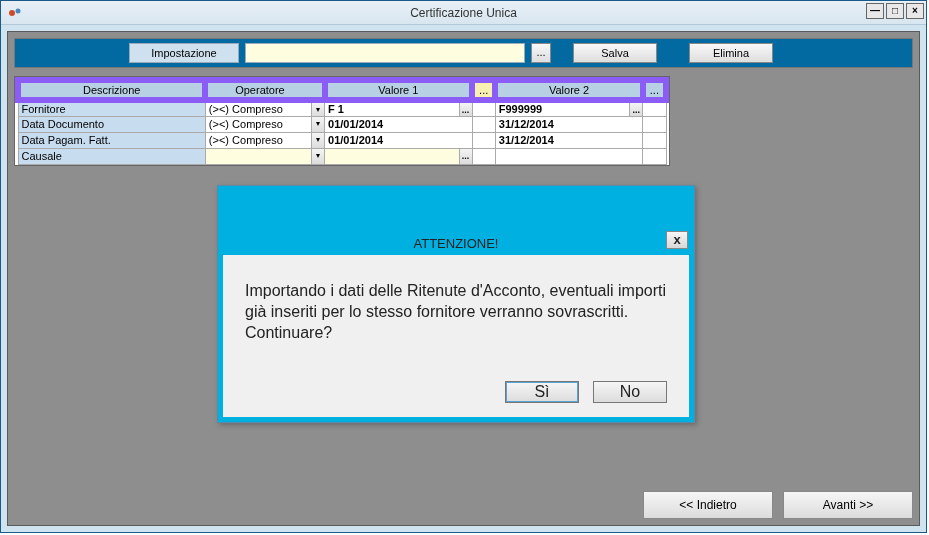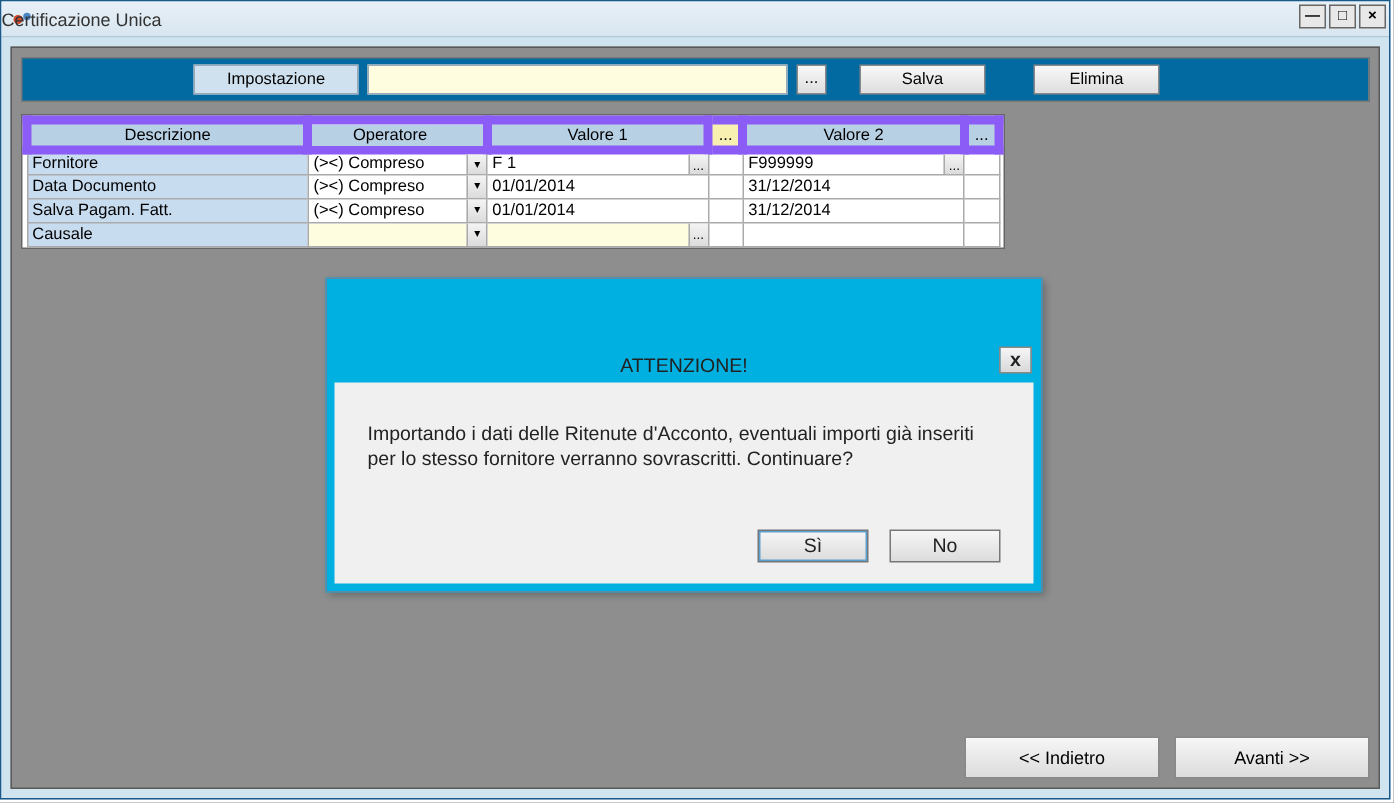--- a/index.html
+++ b/index.html
@@ -30,20 +30,21 @@
     border-bottom: 1px solid #b0c8d8;
   }
   .titlebar .app-icon {
     width: 16px; height: 16px;
     margin-left: 6px;
     display: inline-block;
   }
   .titlebar .title {
     position: absolute;
     left: 0; right: 0;
+    text-align: center;
     font-size: 12px;
     color: #333;
     pointer-events: none;
   }
   .titlebar .win-controls {
     position: absolute;
     right: 2px; top: 2px;
     display: flex;
     gap: 2px;
   }
@@ -153,21 +154,21 @@
     width: 13px; height: 100%;
     border-left: 1px solid #aaa;
     background: linear-gradient(#f4f4f4,#dcdcdc);
     text-align: center;
     line-height: 14px;
     font-size: 8px;
     cursor: pointer;
   }
   .yellow { background: #fffde0 !important; }
   th.narrow, td.narrow { width: 14px; padding:0; }
-  td.v1cell, td.v2cell { position: relative; padding-right: 14px; }
+  td.v1cell, td.v2cell { position: relative; padding-right: 14px; font-weight: bold; }
   td .lookup {
     position: absolute; right:0; top:0;
     width:13px; height:100%;
     border-left:1px solid #aaa;
     background: linear-gradient(#f4f4f4,#dcdcdc);
     text-align:center; line-height:14px; font-size:9px;
     cursor:pointer;
   }
   .footer-btns {
     position: absolute;
@@ -215,21 +216,21 @@
     background: linear-gradient(#f6f6f6,#d8d8d8);
     text-align: center;
     line-height: 15px;
     cursor: pointer;
     font-weight: bold;
   }
   .modal-body {
     background: #f0f0f0;
     padding: 26px 22px 14px 22px;
     color: #222;
-    font-size: 13px;
+    font-size: 16px;
     line-height: 1.3;
   }
   .modal-buttons {
     display: flex;
     justify-content: flex-end;
     gap: 14px;
     margin-top: 38px;
   }
   .modal-btn {
     width: 74px; height: 22px;
@@ -300,21 +301,21 @@
               </tr>
               <tr>
                 <td class="desc">Data Documento</td>
                 <td class="op">(&gt;&lt;) Compreso<span class="dd">▾</span></td>
                 <td class="v1cell">01/01/2014</td>
                 <td class="narrow"></td>
                 <td class="v2cell">31/12/2014</td>
                 <td class="narrow"></td>
               </tr>
               <tr>
-                <td class="desc">Salva Pagam. Fatt.</td>
+                <td class="desc">Data Pagam. Fatt.</td>
                 <td class="op">(&gt;&lt;) Compreso<span class="dd">▾</span></td>
                 <td class="v1cell">01/01/2014</td>
                 <td class="narrow"></td>
                 <td class="v2cell">31/12/2014</td>
                 <td class="narrow"></td>
               </tr>
               <tr>
                 <td class="desc">Causale</td>
                 <td class="op yellow">
                   <span class="dd">▾</span>

